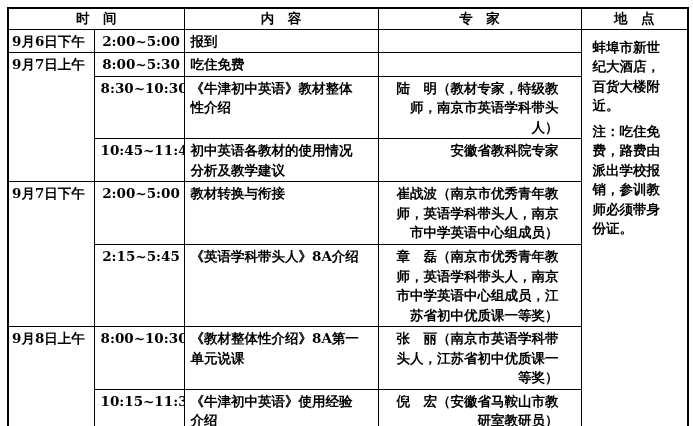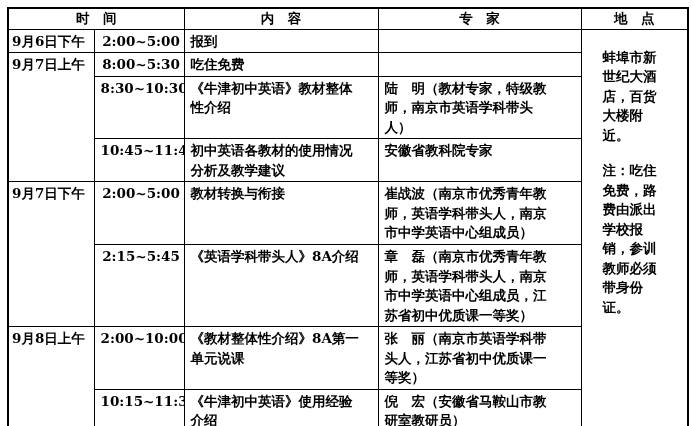--- a/index.html
+++ b/index.html
@@ -38,23 +38,23 @@
   table.schedule th {
     font-weight: bold;
     text-align: center;
     vertical-align: middle;
     padding: 0;
     line-height: 19px;
   }
   td.c-date  { padding: 2px 2px 1px 3px; white-space: nowrap; }
   td.c-time  { padding: 2px 2px 1px 6px; white-space: nowrap; text-align: center; }
   td.c-cont  { padding: 2px 18px 1px 6px; }
-  td.c-exp   { padding: 2px 22px 1px 6px; }
+  td.c-exp   { padding: 2px 22px 1px 6px; text-align: right; }
   td.c-loc   { padding: 2px 13px 1px 5px; }
-  td.c-loc .para { margin: 16px; }
+  td.c-loc .para { margin: 6px; }
   tr.h-hdr { height: 21px; }
   tr.h-r1  { height: 23px; }
   tr.h-r2  { height: 23px; }
   tr.h-r3  { height: 56px; }
   tr.h-r4  { height: 42px; }
   tr.h-r5  { height: 63px; }
   tr.h-r6  { height: 78px; }
   tr.h-r7  { height: 62px; }
   tr.h-r8  { height: 44px; }
 </style>
@@ -117,21 +117,21 @@
     </tr>
 
     <tr class="h-r6">
       <td class="c-time">2:15~5:45</td>
       <td class="c-cont">《英语学科带头人》8A介绍</td>
       <td class="c-exp">章　磊（南京市优秀青年教师，英语学科带头人，南京市中学英语中心组成员，江苏省初中优质课一等奖）</td>
     </tr>
 
     <tr class="h-r7">
       <td class="c-date" rowspan="2">9月8日上午</td>
-      <td class="c-time">2:00~10:00</td>
+      <td class="c-time">8:00~10:30</td>
       <td class="c-cont">《教材整体性介绍》8A第一单元说课</td>
       <td class="c-exp">张　丽（南京市英语学科带头人，江苏省初中优质课一等奖）</td>
     </tr>
 
     <tr class="h-r8">
       <td class="c-time">10:15~11:30</td>
       <td class="c-cont">《牛津初中英语》使用经验介绍</td>
       <td class="c-exp">倪　宏（安徽省马鞍山市教研室教研员）</td>
     </tr>
   </tbody>

